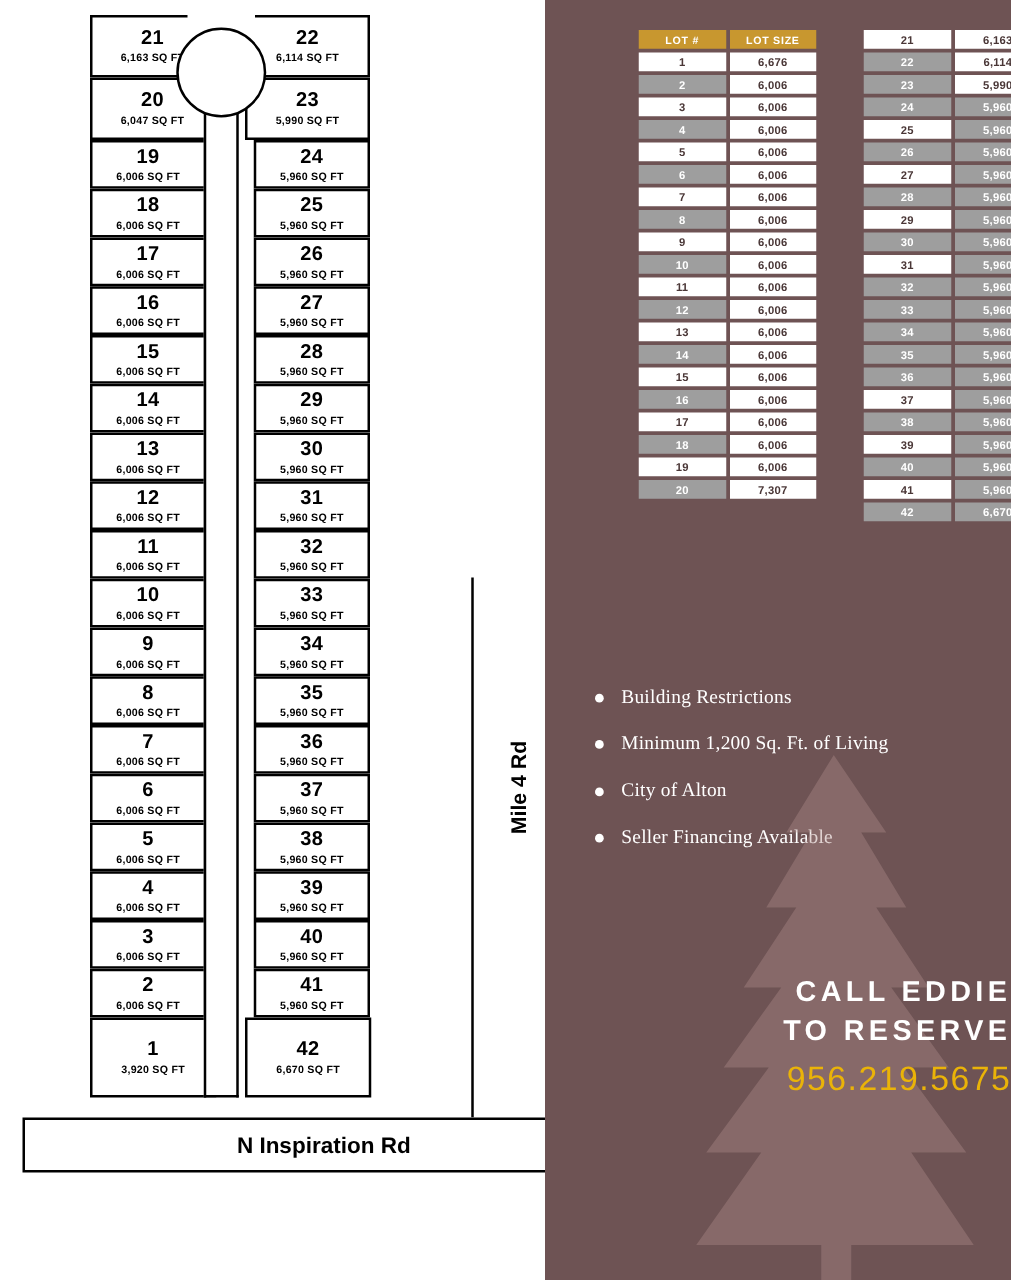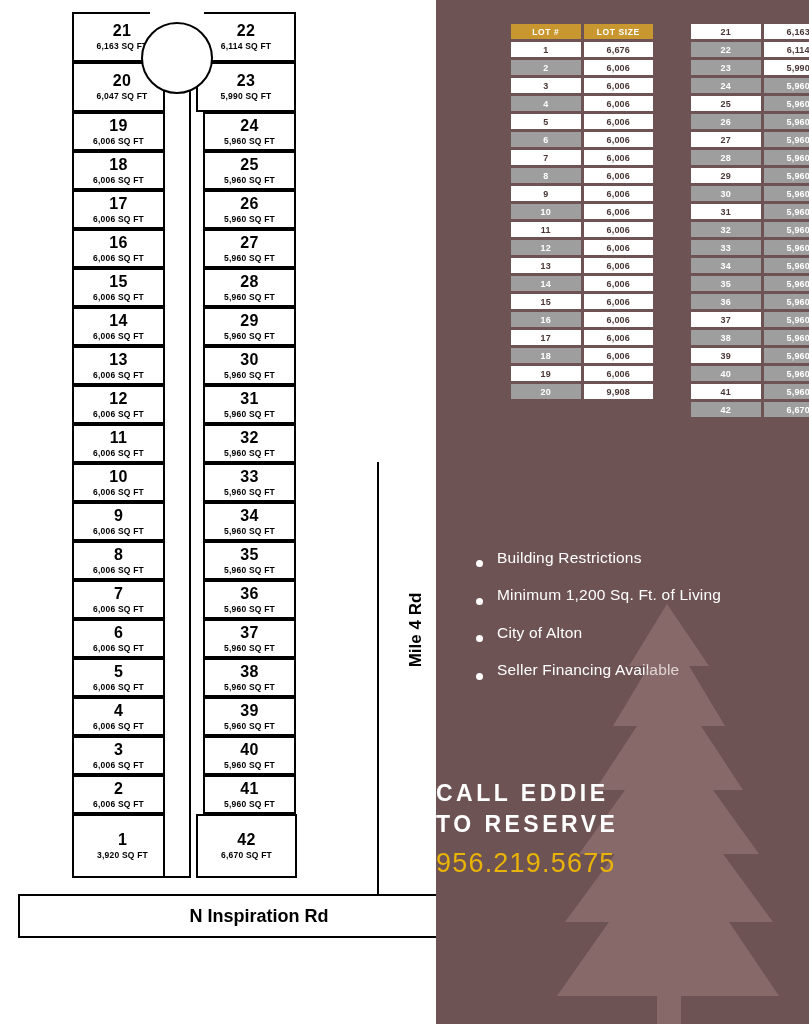--- a/index.html
+++ b/index.html
@@ -183,22 +183,23 @@
 
   
   #features {
     position: absolute;
     left: 40px;
     top: 548px;
     width: 330px;
   }
   .feature {
     display: flex;
-    align-items: flex-end;
+    align-items: flex-start;
     margin-bottom: 18px;
+    font-family: Liberation Serif, serif;
   }
   .bullet-dot {
     width: 7px;
     height: 7px;
     border-radius: 50%;
     background: #ffffff;
     margin-top: 7px;
     margin-right: 14px;
     flex: 0 0 7px;
   }
@@ -208,21 +209,21 @@
     line-height: 1.25;
     letter-spacing: 0.2px;
   }
 
   
   #cta {
     position: absolute;
     left: 0;
     top: 778px;
     width: 373px;
-    text-align: left;
+    text-align: right;
     z-index: 3;
   }
   #cta-line1, #cta-line2 {
     font-size: 23px;
     font-weight: bold;
     color: #ffffff;
     letter-spacing: 3.5px;
     line-height: 1.35;
   }
   #cta-phone {
@@ -515,21 +516,21 @@
       <div class="trow">
           <div class="tcell gray">18</div>
           <div class="tcell white">6,006</div>
         </div>
       <div class="trow">
           <div class="tcell white">19</div>
           <div class="tcell white">6,006</div>
         </div>
       <div class="trow">
           <div class="tcell gray">20</div>
-          <div class="tcell white">9,908</div>
+          <div class="tcell white">7,307</div>
         </div>
     </div>
 
     <div class="table-block" id="table-right">
       <div class="trow">
           <div class="tcell white">21</div>
           <div class="tcell white">6,163</div>
         </div>
       <div class="trow">
           <div class="tcell gray">22</div>

